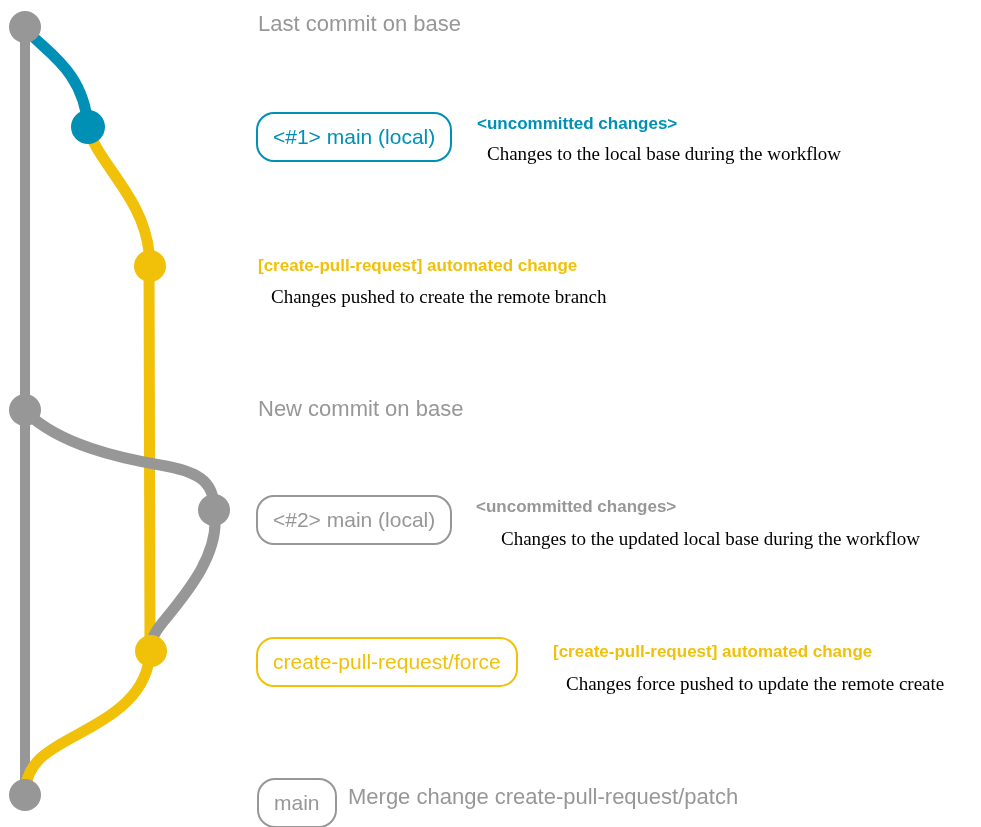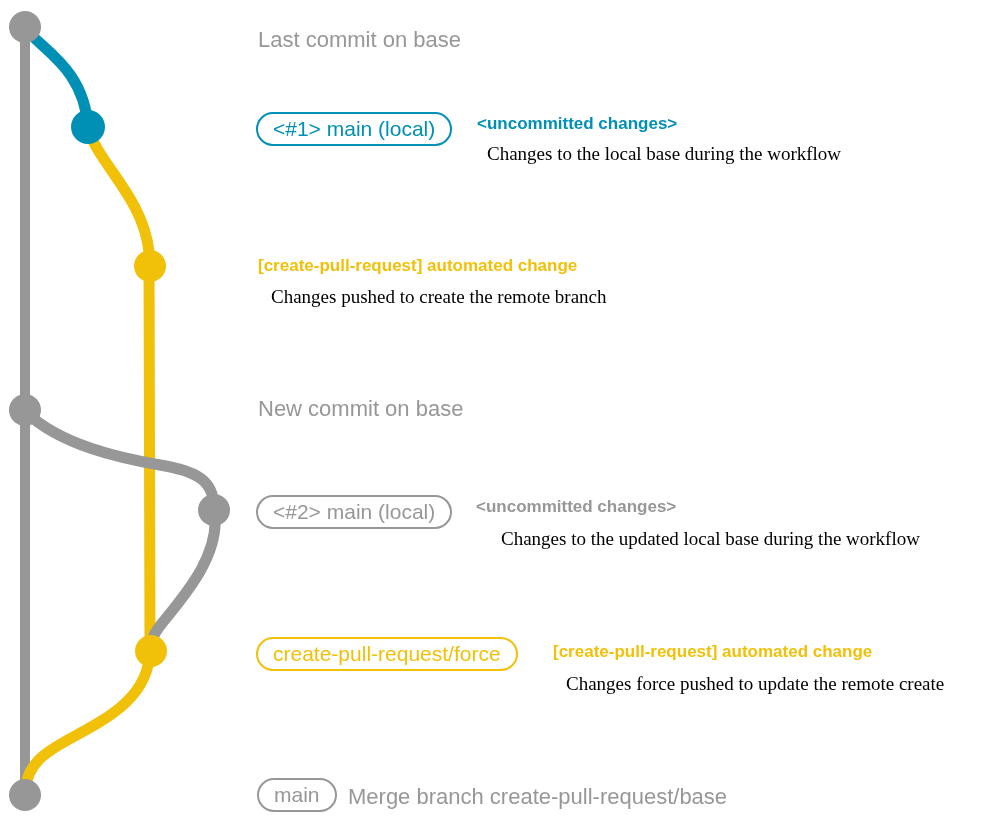--- a/index.html
+++ b/index.html
@@ -43,21 +43,21 @@
     position: absolute;
     font-family: "Liberation Serif", serif;
     font-size: 19px;
     line-height: 1.15;
     color: var(--color-text_dark, #000000);
     white-space: nowrap;
   }
   .badge {
     position: absolute;
     box-sizing: border-box;
-    height: 34px;
+    height: 50px;
     display: inline-flex;
     align-items: center;
     justify-content: center;
     padding: 0 15px;
     border: 2px solid;
     border-radius: 18px;
     font-size: 21px;
     white-space: nowrap;
     background: var(--color-background, #ffffff);
   }
@@ -84,35 +84,35 @@
 
     <circle cx="25" cy="27" r="16" fill="#979797"></circle>
     <circle cx="88" cy="127" r="17" fill="#008fb5"></circle>
     <circle cx="150" cy="266" r="16" fill="#f1c109"></circle>
     <circle cx="25" cy="410" r="16" fill="#979797"></circle>
     <circle cx="214" cy="510" r="16" fill="#979797"></circle>
     <circle cx="151" cy="651" r="16" fill="#f1c109"></circle>
     <circle cx="25" cy="795" r="16" fill="#979797"></circle>
   </svg>
 
-  <div class="note" style="left:258px; top:27px;">Last commit on base</div>
+  <div class="note" style="left:258px; top:11px;">Last commit on base</div>
 
   <div class="badge blue" style="left:256px; top:112px;">&lt;#1&gt; main (local)</div>
   <div class="title blue" style="left:477px; top:114px;">&lt;uncommitted changes&gt;</div>
   <div class="desc" style="left:487px; top:143px;">Changes to the local base during the workflow</div>
 
   <div class="title yellow" style="left:258px; top:256px;">[create-pull-request] automated change</div>
   <div class="desc" style="left:271px; top:286px;text-align:right;">Changes pushed to create the remote branch</div>
 
   <div class="note" style="left:258px; top:396px;">New commit on base</div>
 
   <div class="badge gray" style="left:256px; top:495px;">&lt;#2&gt; main (local)</div>
   <div class="title gray" style="left:476px; top:497px;">&lt;uncommitted changes&gt;</div>
   <div class="desc" style="left:501px; top:528px;">Changes to the updated local base during the workflow</div>
 
   <div class="badge yellow" style="left:256px; top:637px;">create-pull-request/force</div>
   <div class="title yellow" style="left:553px; top:642px;">[create-pull-request] automated change</div>
   <div class="desc" style="left:566px; top:673px;">Changes force pushed to update the remote create</div>
 
   <div class="badge gray" style="left:257px; top:778px;">main</div>
-  <div class="note" style="left:348px; top:784px;">Merge branch create-pull-request/base</div>
+  <div class="note" style="left:348px; top:784px;">Merge change create-pull-request/patch</div>
 
 </div>
 
 </body></html>

